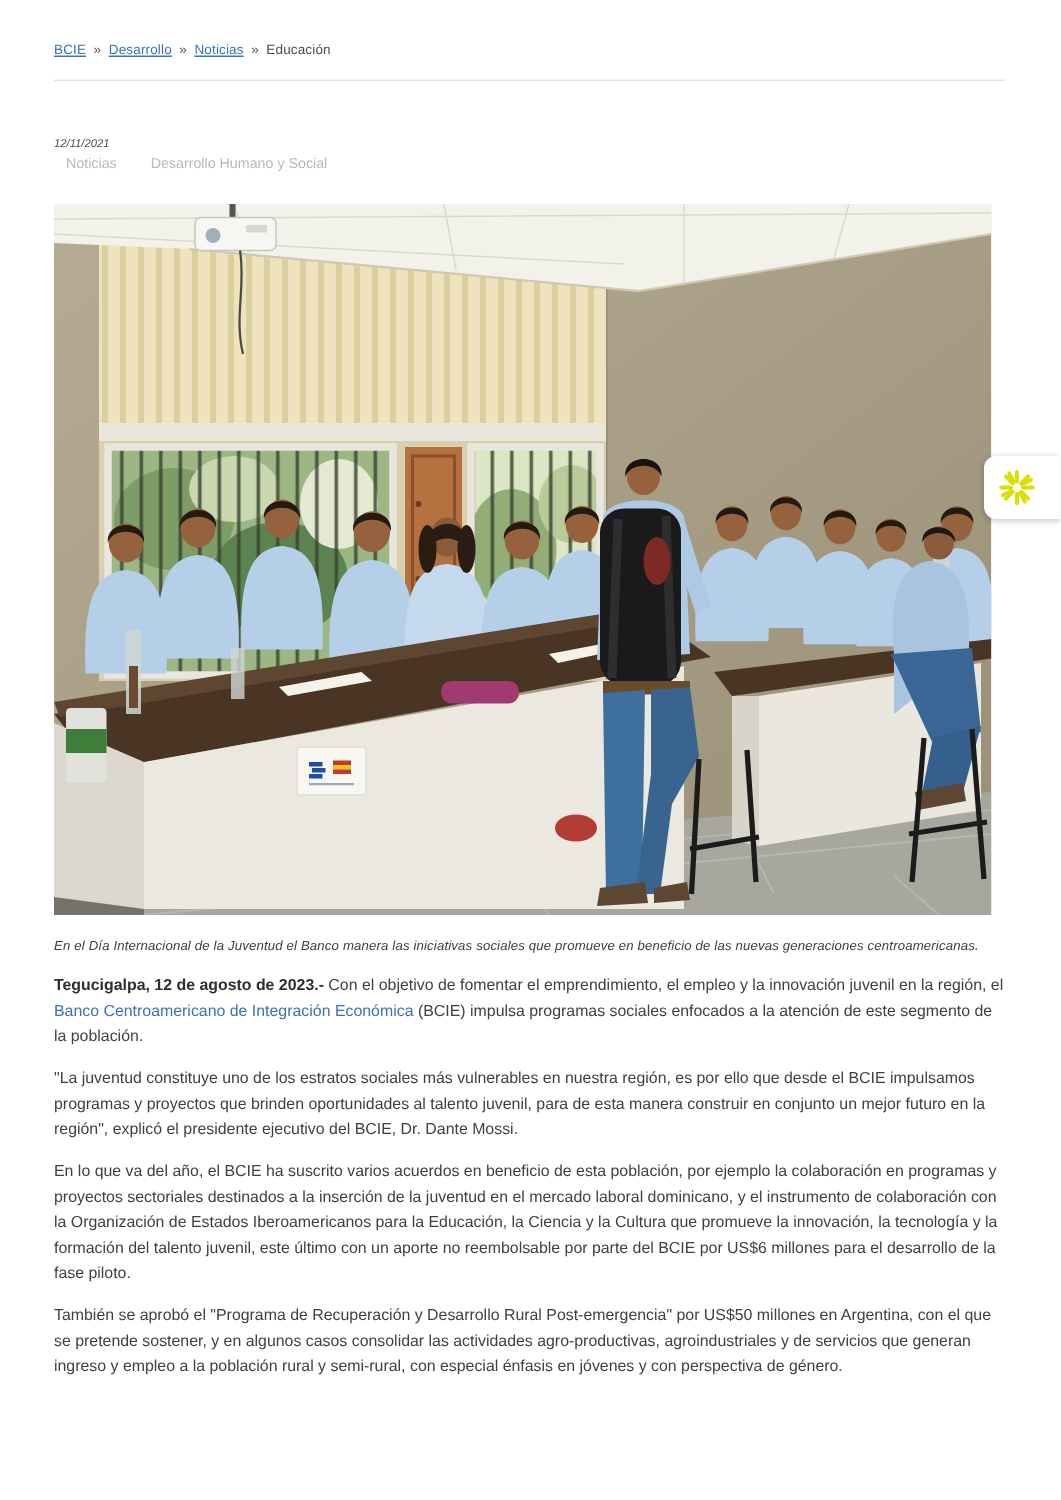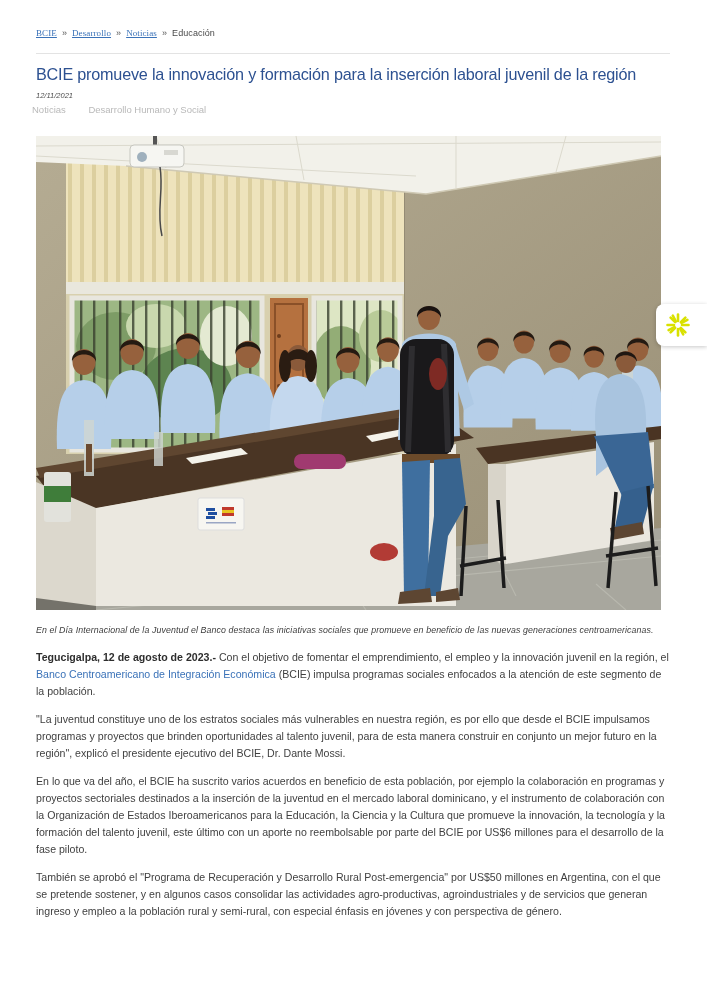--- a/index.html
+++ b/index.html
@@ -2,29 +2,29 @@
 <html><head>
 <meta charset="utf-8">
 <style>
   * { margin:0; padding:0; box-sizing:border-box; }
   html,body { width:707px; background:#ffffff; }
   body { font-family:"Liberation Sans", sans-serif; color:#3f3f3f; }
   .page { position:relative; width:707px; height:1000px; background:#fff; overflow:hidden; }
 
   
   .breadcrumb { position:absolute; top:28px; left:36px; font-size:9px; color:#4a4a4a; letter-spacing:.1px; }
-  .breadcrumb a { color:#3a72b8; text-decoration:underline; cursor:pointer;font-family:Liberation Serif, serif; }
+  .breadcrumb a { color:#3a72b8; text-decoration:underline; cursor:pointer; }
   .breadcrumb .sep { color:#555; margin:0 5px; }
   .divider { position:absolute; top:53px; left:36px; width:634px; border-top:1px solid #e3e3e3; }
 
   
   .title { position:absolute; top:63px; left:36px; width:640px; font-size:16.2px; line-height:22px;
            color:#2d5191; letter-spacing:-0.2px; font-weight:normal; }
   .date  { position:absolute; top:91px; left:36px; font-size:7.5px; font-style:italic; color:#4d4d4d; }
-  .tags  { position:absolute; top:104px; left:32px; font-size:9.5px; color:#b9b9b9; }
+  .tags  { position:absolute; top:104px; left:44px; font-size:9.5px; color:#b9b9b9; }
   .tags span { margin-right:20px; cursor:pointer; }
 
   
   .photo { position:absolute; top:136px; left:36px; width:625px; height:474px; overflow:hidden; }
   .photo svg { display:block; }
 
   
   .side-widget { position:absolute; top:304px; left:656px; width:51px; height:42px; background:#ffffff;
                  border-radius:8px 0 0 8px; box-shadow:0 1px 4px rgba(0,0,0,.22); cursor:pointer;
                  display:flex; align-items:center; }
@@ -42,21 +42,20 @@
 </head>
 <body>
 
 <div class="page">
 
   <nav class="breadcrumb">
     <a>BCIE</a><span class="sep">»</span><a>Desarrollo</a><span class="sep">»</span><a>Noticias</a><span class="sep">»</span><span>Educación</span>
   </nav>
   <div class="divider"></div>
 
-  <h1 class="title">BCIE promueve la innovación y formación para la inserción laboral juvenil de la región</h1>
   <div class="date">12/11/2021</div>
   <div class="tags">
     <span>Noticias</span>
     <span>Desarrollo Humano y Social</span>
   </div>
 
   <div class="photo">
     <svg width="625" height="474" viewBox="0 0 625 474">
       <defs>
         <linearGradient id="wallg" x1="0" y1="0" x2="1" y2="1">
@@ -229,21 +228,21 @@
         <line x1="4.6" y1="19.4" x2="9.2" y2="14.8"></line>
           <line x1="14.8" y1="9.2" x2="19.4" y2="4.6"></line>
         <line x1="6.8" y1="2.6" x2="9.8" y2="8.4"></line>
           <line x1="14.2" y1="15.6" x2="17.2" y2="21.4"></line>
         <line x1="2.6" y1="17.2" x2="8.4" y2="14.2"></line>
           <line x1="15.6" y1="9.8" x2="21.4" y2="6.8"></line>
       </g>
     </svg>
   </div>
 
-  <div class="caption">En el Día Internacional de la Juventud el Banco destaca las iniciativas sociales que promueve en beneficio de las nuevas generaciones centroamericanas.</div>
+  <div class="caption">En el Día Internacional de la Juventud el Banco manera las iniciativas sociales que promueve en beneficio de las nuevas generaciones centroamericanas.</div>
 
   <div class="article">
     <p><span class="lead">Tegucigalpa, 12 de agosto de 2023.-</span><span> Con el objetivo de fomentar el emprendimiento, el empleo y la innovación juvenil en la región, el </span><a>Banco Centroamericano de Integración Económica</a><span> (BCIE) impulsa programas sociales enfocados a la atención de este segmento de la población.</span></p>
     <p>"La juventud constituye uno de los estratos sociales más vulnerables en nuestra región, es por ello que desde el BCIE impulsamos programas y proyectos que brinden oportunidades al talento juvenil, para de esta manera construir en conjunto un mejor futuro en la región", explicó el presidente ejecutivo del BCIE, Dr. Dante Mossi.</p>
     <p>En lo que va del año, el BCIE ha suscrito varios acuerdos en beneficio de esta población, por ejemplo la colaboración en programas y proyectos sectoriales destinados a la inserción de la juventud en el mercado laboral dominicano, y el instrumento de colaboración con la Organización de Estados Iberoamericanos para la Educación, la Ciencia y la Cultura que promueve la innovación, la tecnología y la formación del talento juvenil, este último con un aporte no reembolsable por parte del BCIE por US$6 millones para el desarrollo de la fase piloto.</p>
     <p>También se aprobó el "Programa de Recuperación y Desarrollo Rural Post-emergencia" por US$50 millones en Argentina, con el que se pretende sostener, y en algunos casos consolidar las actividades agro-productivas, agroindustriales y de servicios que generan ingreso y empleo a la población rural y semi-rural, con especial énfasis en jóvenes y con perspectiva de género.</p>
   </div>
 
 </div>
 

